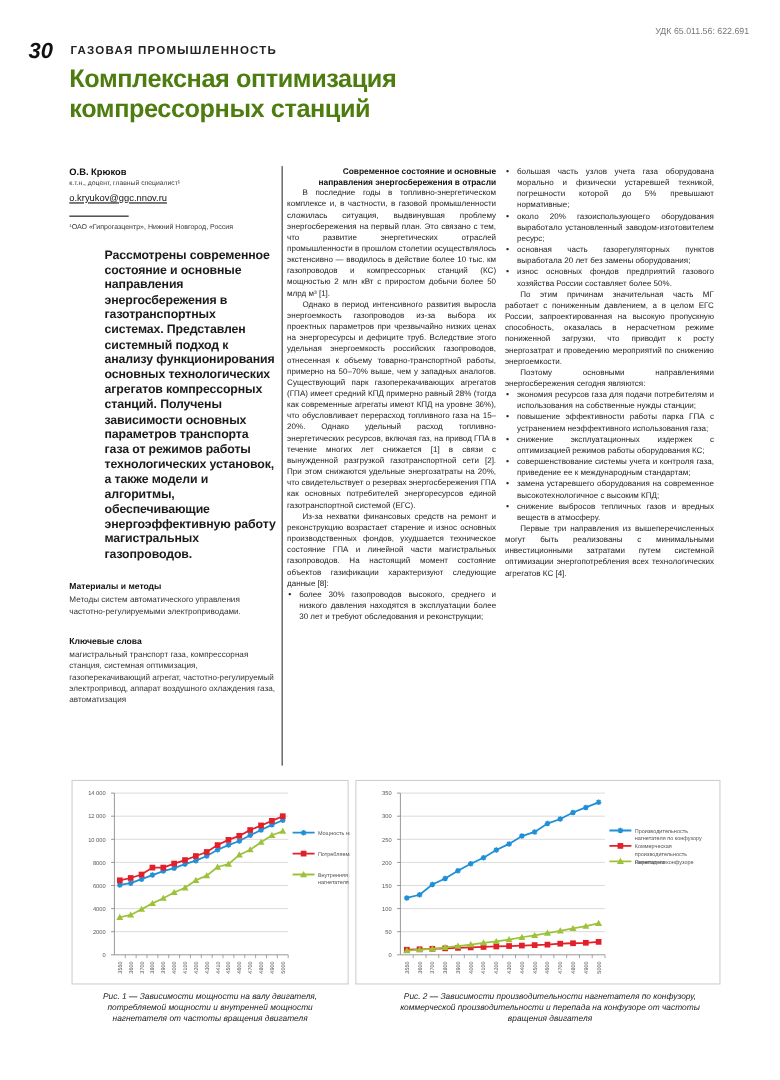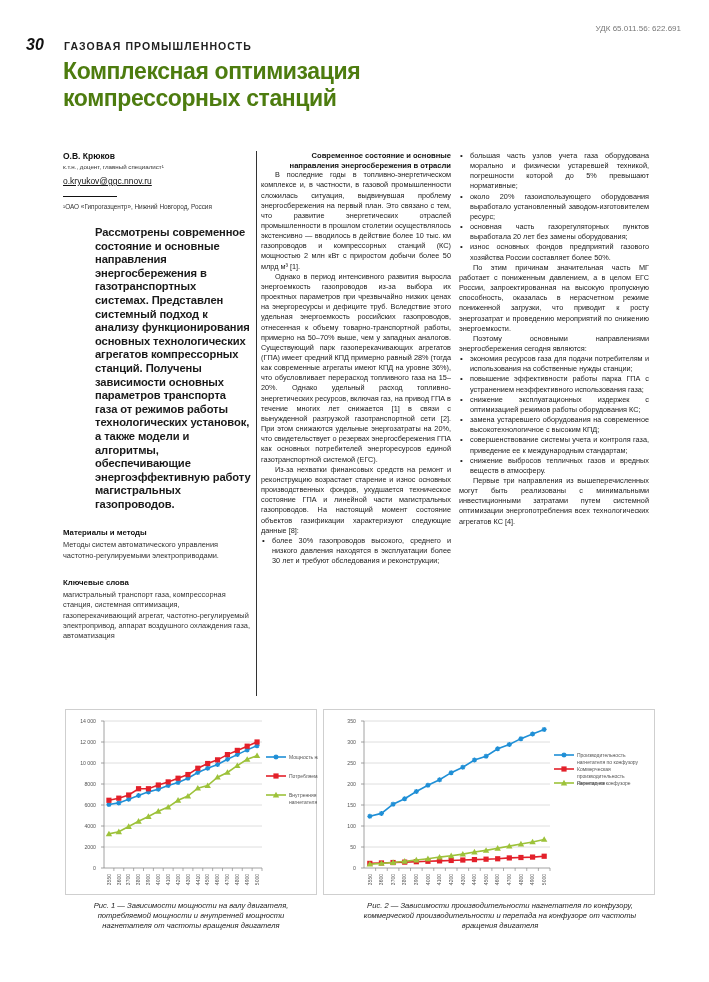--- a/index.html
+++ b/index.html
@@ -1,19 +1,19 @@
 <!DOCTYPE html>
 <html><head>
 <meta charset="utf-8">
 <style>
   * { box-sizing: border-box; margin: 0; padding: 0; }
   html, body { width: 709px; height: 982px; background: #ffffff; overflow: hidden; }
   body { position: relative; font-family: "Liberation Sans", "DejaVu Sans", sans-serif; color: #1a1a1a; }
 
-  .page-num { position: absolute; left: 26px; top: 36px; font-size: 16px; font-weight: bold; font-style: italic; color: #111; }
+  .page-num { position: absolute; left: 26px; top: 36px; font-size: 20px; font-weight: bold; font-style: italic; color: #111; }
   .journal { position: absolute; left: 64px; top: 40px; font-size: 10.5px; font-weight: bold; letter-spacing: 1.1px; color: #222; }
   .udk { position: absolute; right: 28px; top: 24px; font-size: 8px; color: #777; }
 
   .title { position: absolute; left: 63px; top: 58px; width: 420px; font-size: 23px; line-height: 26.5px; font-weight: bold; color: #4d7c0f; letter-spacing: -0.4px; }
 
   .col1 { position: absolute; left: 63px; top: 151px; width: 188px; }
   .author { font-size: 8.5px; font-weight: bold; color: #111; }
   .author-role { font-size: 6.2px; color: #333; margin-top: 2px; }
   .email { font-size: 8.5px; color: #111; text-decoration: underline; margin-top: 2px; display: inline-block; }
   .affil-rule { width: 54px; height: 1px; background: #111; margin-top: 8px; }
@@ -84,22 +84,22 @@
     <li>около 20% газоиспользующего оборудования выработало установленный заводом-изготовителем ресурс;</li>
     <li>основная часть газорегуляторных пунктов выработала 20 лет без замены оборудования;</li>
     <li>износ основных фондов предприятий газового хозяйства России составляет более 50%.</li>
   </ul>
   <p class="para">По этим причинам значительная часть МГ работает с пониженным давлением, а в целом ЕГС России, запроектированная на высокую пропускную способность, оказалась в нерасчетном режиме пониженной загрузки, что приводит к росту энергозатрат и проведению мероприятий по снижению энергоемкости.</p>
   <p class="para">Поэтому основными направлениями энергосбережения сегодня являются:</p>
   <ul class="bul">
     <li>экономия ресурсов газа для подачи потребителям и использования на собственные нужды станции;</li>
     <li>повышение эффективности работы парка ГПА с устранением неэффективного использования газа;</li>
     <li>снижение эксплуатационных издержек с оптимизацией режимов работы оборудования КС;</li>
+    <li>совершенствование системы учета и контроля газа, приведение ее к международным стандартам;</li>
     <li>замена устаревшего оборудования на современное высокотехнологичное с высоким КПД;</li>
-    <li>совершенствование системы учета и контроля газа, приведение ее к международным стандартам;</li>
     <li>снижение выбросов тепличных газов и вредных веществ в атмосферу.</li>
   </ul>
   <p class="para">Первые три направления из вышеперечисленных могут быть реализованы с минимальными инвестиционными затратами путем системной оптимизации энергопотребления всех технологических агрегатов КС [4].</p>
 </div>
 
 <div class="fig fig1">
   <svg id="chart1" width="252" height="186">
       <line x1="38" x2="196" y1="158" y2="158" stroke="#8a8a8a" stroke-width="0.8"></line>
       <line x1="35" x2="38" y1="158" y2="158" stroke="#8a8a8a" stroke-width="0.8"></line>
       <text x="30" y="160" font-size="5.2" fill="#555" text-anchor="end" font-family="Liberation Sans, sans-serif">0</text>

